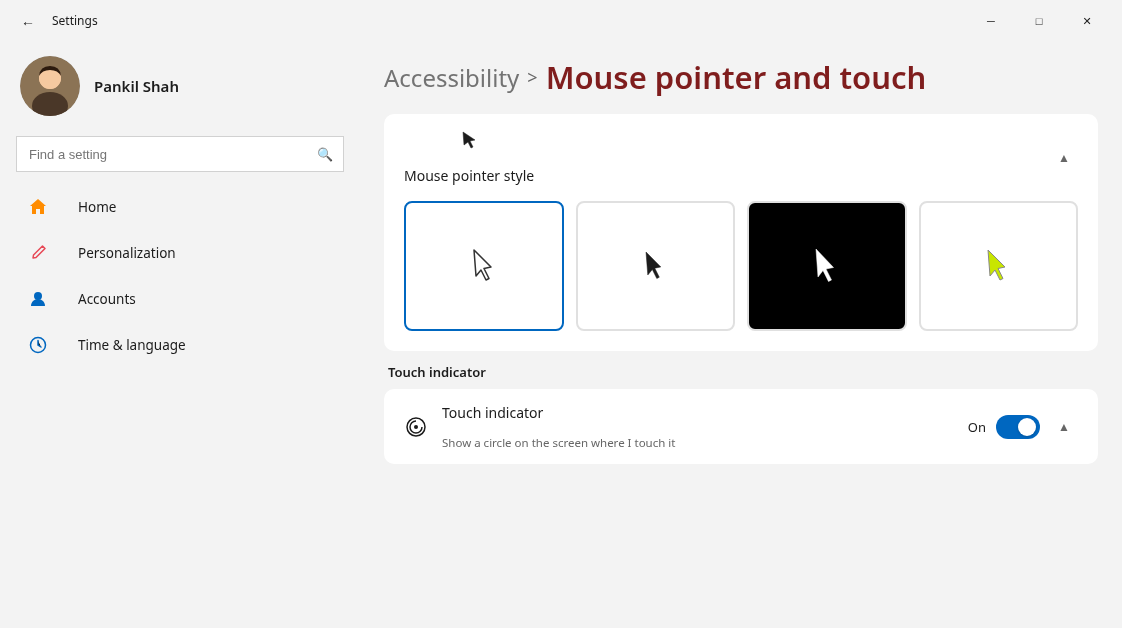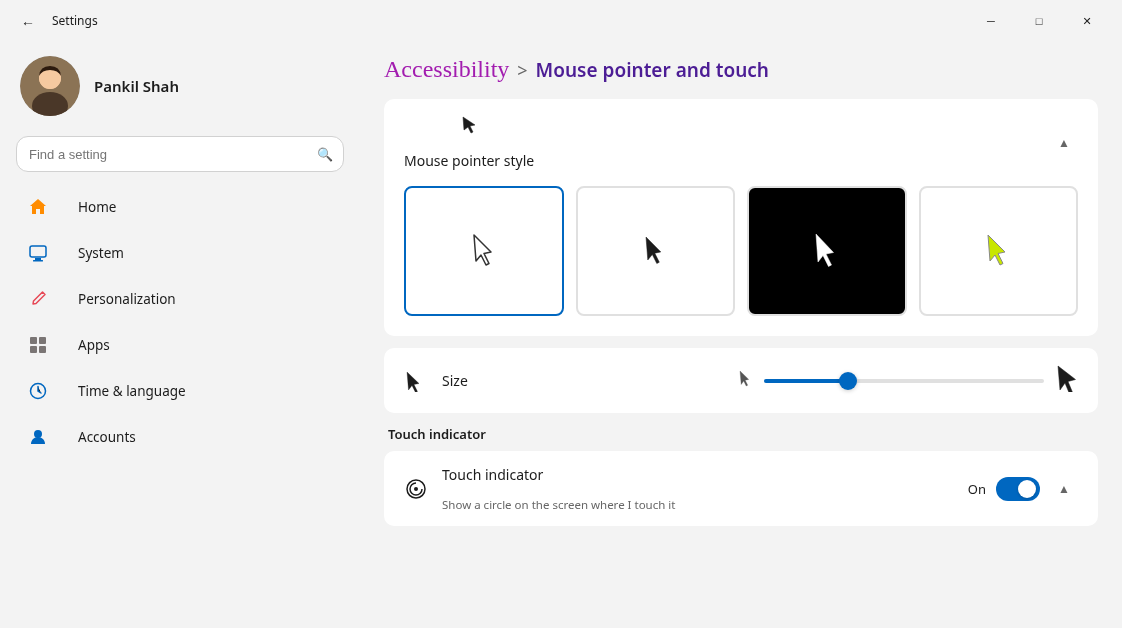--- a/index.html
+++ b/index.html
@@ -101,21 +101,21 @@
     }
 
     
     .search-container {
       margin: 0 16px 12px 16px;
       position: relative;
     }
     .search-input {
       width: 100%;
       height: 36px;
-      border-radius: 12px;
+      border-radius: 0;
       border: 1px solid #d1d1d1;
       background: white;
       padding: 0 36px 0 12px;
       font-size: 13px;
       color: #888;
       outline: none;
     }
     .search-icon-wrap {
       position: absolute;
       right: 10px;
@@ -163,31 +163,30 @@
 
     
     .breadcrumb {
       display: flex;
       align-items: center;
       gap: 8px;
       margin-bottom: 16px;
     }
     .breadcrumb-parent {
       font-size: 24px;
-      color: #a21caf;
+      color: #737373;
       font-weight: 400;
-      font-family: Liberation Serif, serif;
     }
     .breadcrumb-separator {
       font-size: 18px;
       color: #666;
     }
     .breadcrumb-current {
-      font-size: 19px;
-      color: #4c1d95;
+      font-size: 31px;
+      color: #7f1d1d;
       font-weight: 600;
     }
 
     
     .card {
       background: white;
       border-radius: 10px;
       margin-bottom: 12px;
       overflow: hidden;
     }
@@ -453,72 +452,51 @@
 
     <div class="nav-item">
       <div class="nav-icon icon-home">
         <svg width="20" height="20" viewBox="0 0 20 20">
             <path d="M10 2L2 9h2v8h4v-5h4v5h4V9h2L10 2z" fill="#ff8c00"></path>
           </svg>
       </div>
       <span class="nav-label">Home</span>
     </div>
 
-    <div class="nav-item">
-      <div class="nav-icon">
-        <svg width="20" height="20" viewBox="0 0 20 20">
-            <rect x="2" y="3" width="16" height="11" rx="2" fill="none" stroke="#0067c0" stroke-width="1.5"></rect>
-            <rect x="7" y="15" width="6" height="2" fill="#0067c0"></rect>
-            <rect x="5" y="17" width="10" height="1.5" rx="0.5" fill="#0067c0"></rect>
-          </svg>
-      </div>
-      <span class="nav-label">System</span>
-    </div>
 
 
 
     <div class="nav-item">
       <div class="nav-icon">
         <svg width="20" height="20" viewBox="0 0 20 20">
             <path d="M14.5 3l2.5 2.5-9 9-3 .5.5-3 9-9z" fill="none" stroke="#e74856" stroke-width="1.5" stroke-linejoin="round"></path>
           </svg>
       </div>
       <span class="nav-label">Personalization</span>
     </div>
 
+
     <div class="nav-item">
       <div class="nav-icon">
         <svg width="20" height="20" viewBox="0 0 20 20">
-            <rect x="2" y="2" width="7" height="7" rx="1" fill="#7a7574"></rect>
-            <rect x="11" y="2" width="7" height="7" rx="1" fill="#7a7574"></rect>
-            <rect x="2" y="11" width="7" height="7" rx="1" fill="#7a7574"></rect>
-            <rect x="11" y="11" width="7" height="7" rx="1" fill="#7a7574"></rect>
-          </svg>
-      </div>
-      <span class="nav-label">Apps</span>
+            <circle cx="10" cy="7" r="4" fill="#0067c0"></circle>
+            <path d="M3 17c0-3.9 3.1-7 7-7s7 3.1 7 7" fill="#0067c0"></path>
+          </svg>
+      </div>
+      <span class="nav-label">Accounts</span>
     </div>
 
     <div class="nav-item">
       <div class="nav-icon">
         <svg width="20" height="20" viewBox="0 0 20 20">
             <circle cx="10" cy="10" r="7.5" fill="none" stroke="#0067c0" stroke-width="1.5"></circle>
             <path d="M10 5.5V10l3 2" stroke="#0067c0" stroke-width="1.5" stroke-linecap="round"></path>
           </svg>
       </div>
       <span class="nav-label">Time &amp; language</span>
-    </div>
-
-    <div class="nav-item">
-      <div class="nav-icon">
-        <svg width="20" height="20" viewBox="0 0 20 20">
-            <circle cx="10" cy="7" r="4" fill="#0067c0"></circle>
-            <path d="M3 17c0-3.9 3.1-7 7-7s7 3.1 7 7" fill="#0067c0"></path>
-          </svg>
-      </div>
-      <span class="nav-label">Accounts</span>
     </div>
   </div>
 
   <div class="content">
 
     <div class="breadcrumb">
       <span class="breadcrumb-parent">Accessibility</span>
       <span class="breadcrumb-separator">&gt;</span>
       <span class="breadcrumb-current">Mouse pointer and touch</span>
     </div>
@@ -559,48 +537,20 @@
         </div>
 
         <div class="pointer-option light-bg">
           <svg class="cursor-custom" viewBox="0 0 28 36" xmlns="http://www.w3.org/2000/svg">
             <path d="M4 2l2 26 5-6 5 10 3-1.5-5-10 7-1.5L4 2z" fill="#c8e600" stroke="#888" stroke-width="1" stroke-linejoin="round"></path>
           </svg>
         </div>
       </div>
     </div>
 
-    <div class="size-card">
-      <div class="size-icon">
-        <svg width="18" height="22" viewBox="0 0 18 22">
-          <path d="M3 2l1.5 18 3.5-4.5 3.5 7 2-1-3.5-7 5-1L3 2z" fill="#1c1c1c" stroke="#1c1c1c" stroke-width="0.3" stroke-linejoin="round"></path>
-        </svg>
-      </div>
-      <span class="size-label">Size</span>
-
-      <div class="size-slider-wrap">
-
-        <div>
-          <svg width="14" height="18" viewBox="0 0 14 18">
-            <path d="M2 2l1.2 13.5 2.5-3.5 2.5 5 1.5-.8-2.5-5 3.5-.8L2 2z" fill="#555" stroke="#555" stroke-width="0.3" stroke-linejoin="round"></path>
-          </svg>
-        </div>
-
-        <div class="slider-track">
-          <div class="slider-fill" style="width: 30%;"></div>
-          <div class="slider-thumb" style="left: calc(30% - 9px);"></div>
-        </div>
-
-        <div>
-          <svg width="22" height="28" viewBox="0 0 22 28">
-            <path d="M2 2l2 24 5-7 5 12 3-1.5-5-12 7.5-2L2 2z" fill="#1c1c1c" stroke="#1c1c1c" stroke-width="0.5" stroke-linejoin="round"></path>
-          </svg>
-        </div>
-      </div>
-    </div>
 
     <div class="section-header">Touch indicator</div>
 
     <div class="touch-card">
       <div class="touch-card-row">
         <div class="touch-card-icon">
           <svg width="24" height="24" viewBox="0 0 24 24">
             <circle cx="12" cy="12" r="9" fill="none" stroke="#1c1c1c" stroke-width="1.5"></circle>
             <path d="M12 6c-3.3 0-6 2.7-6 6s2.7 6 6 6 6-2.7 6-6" fill="none" stroke="#1c1c1c" stroke-width="1.5"></path>
             <circle cx="12" cy="12" r="2" fill="#1c1c1c"></circle>

